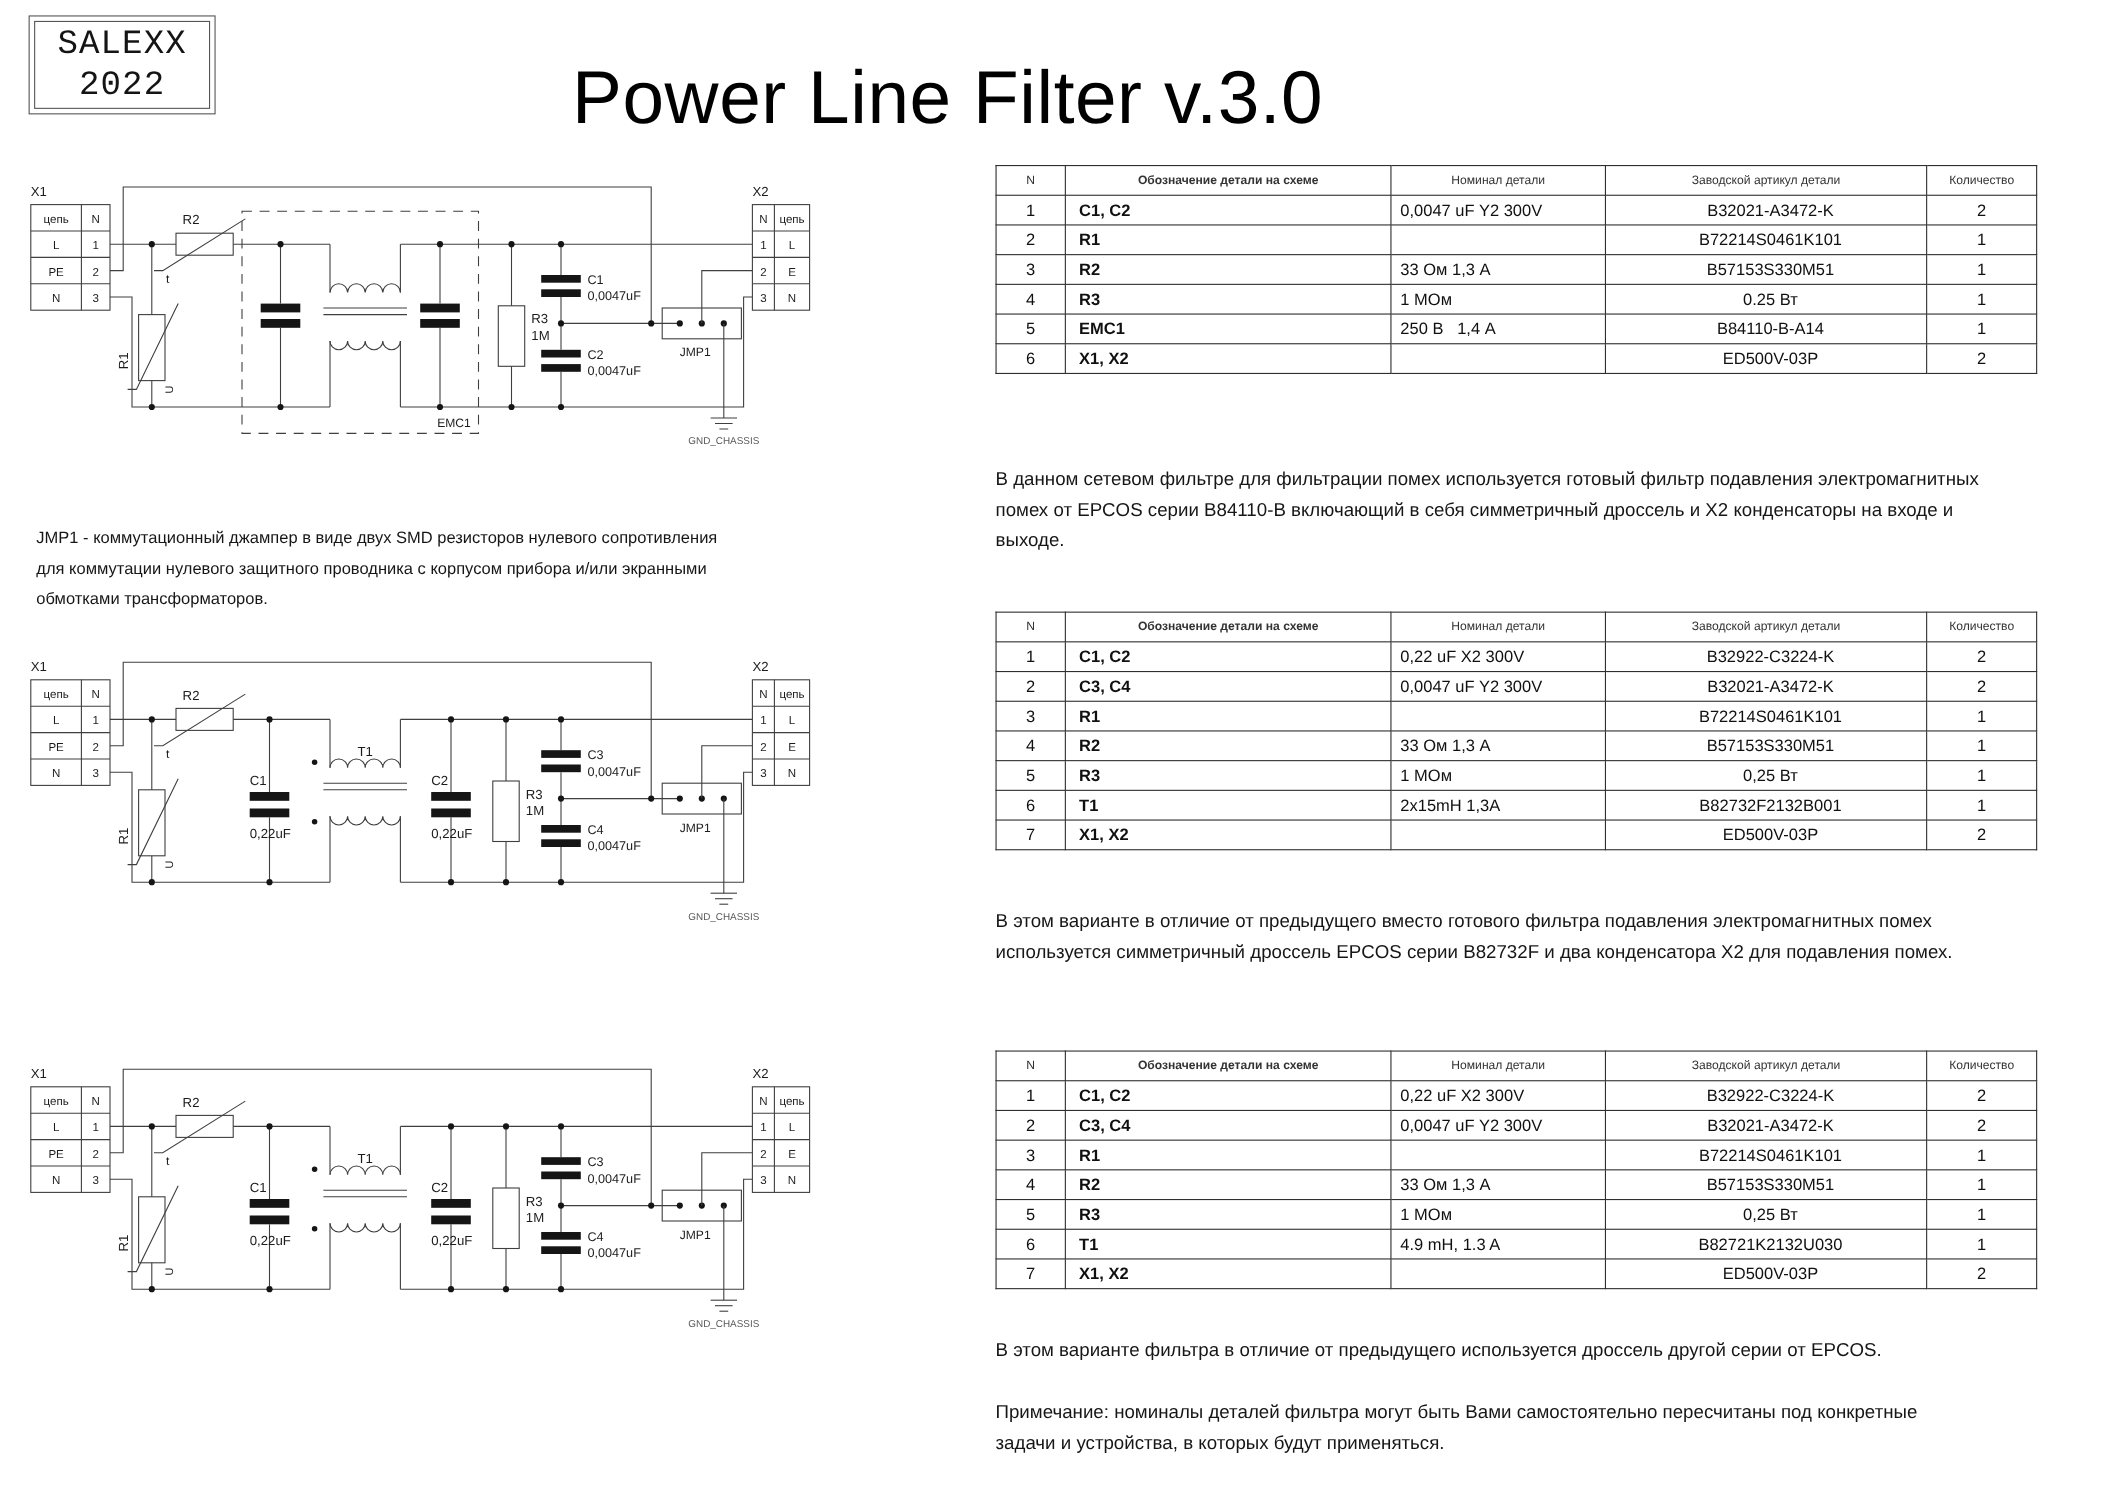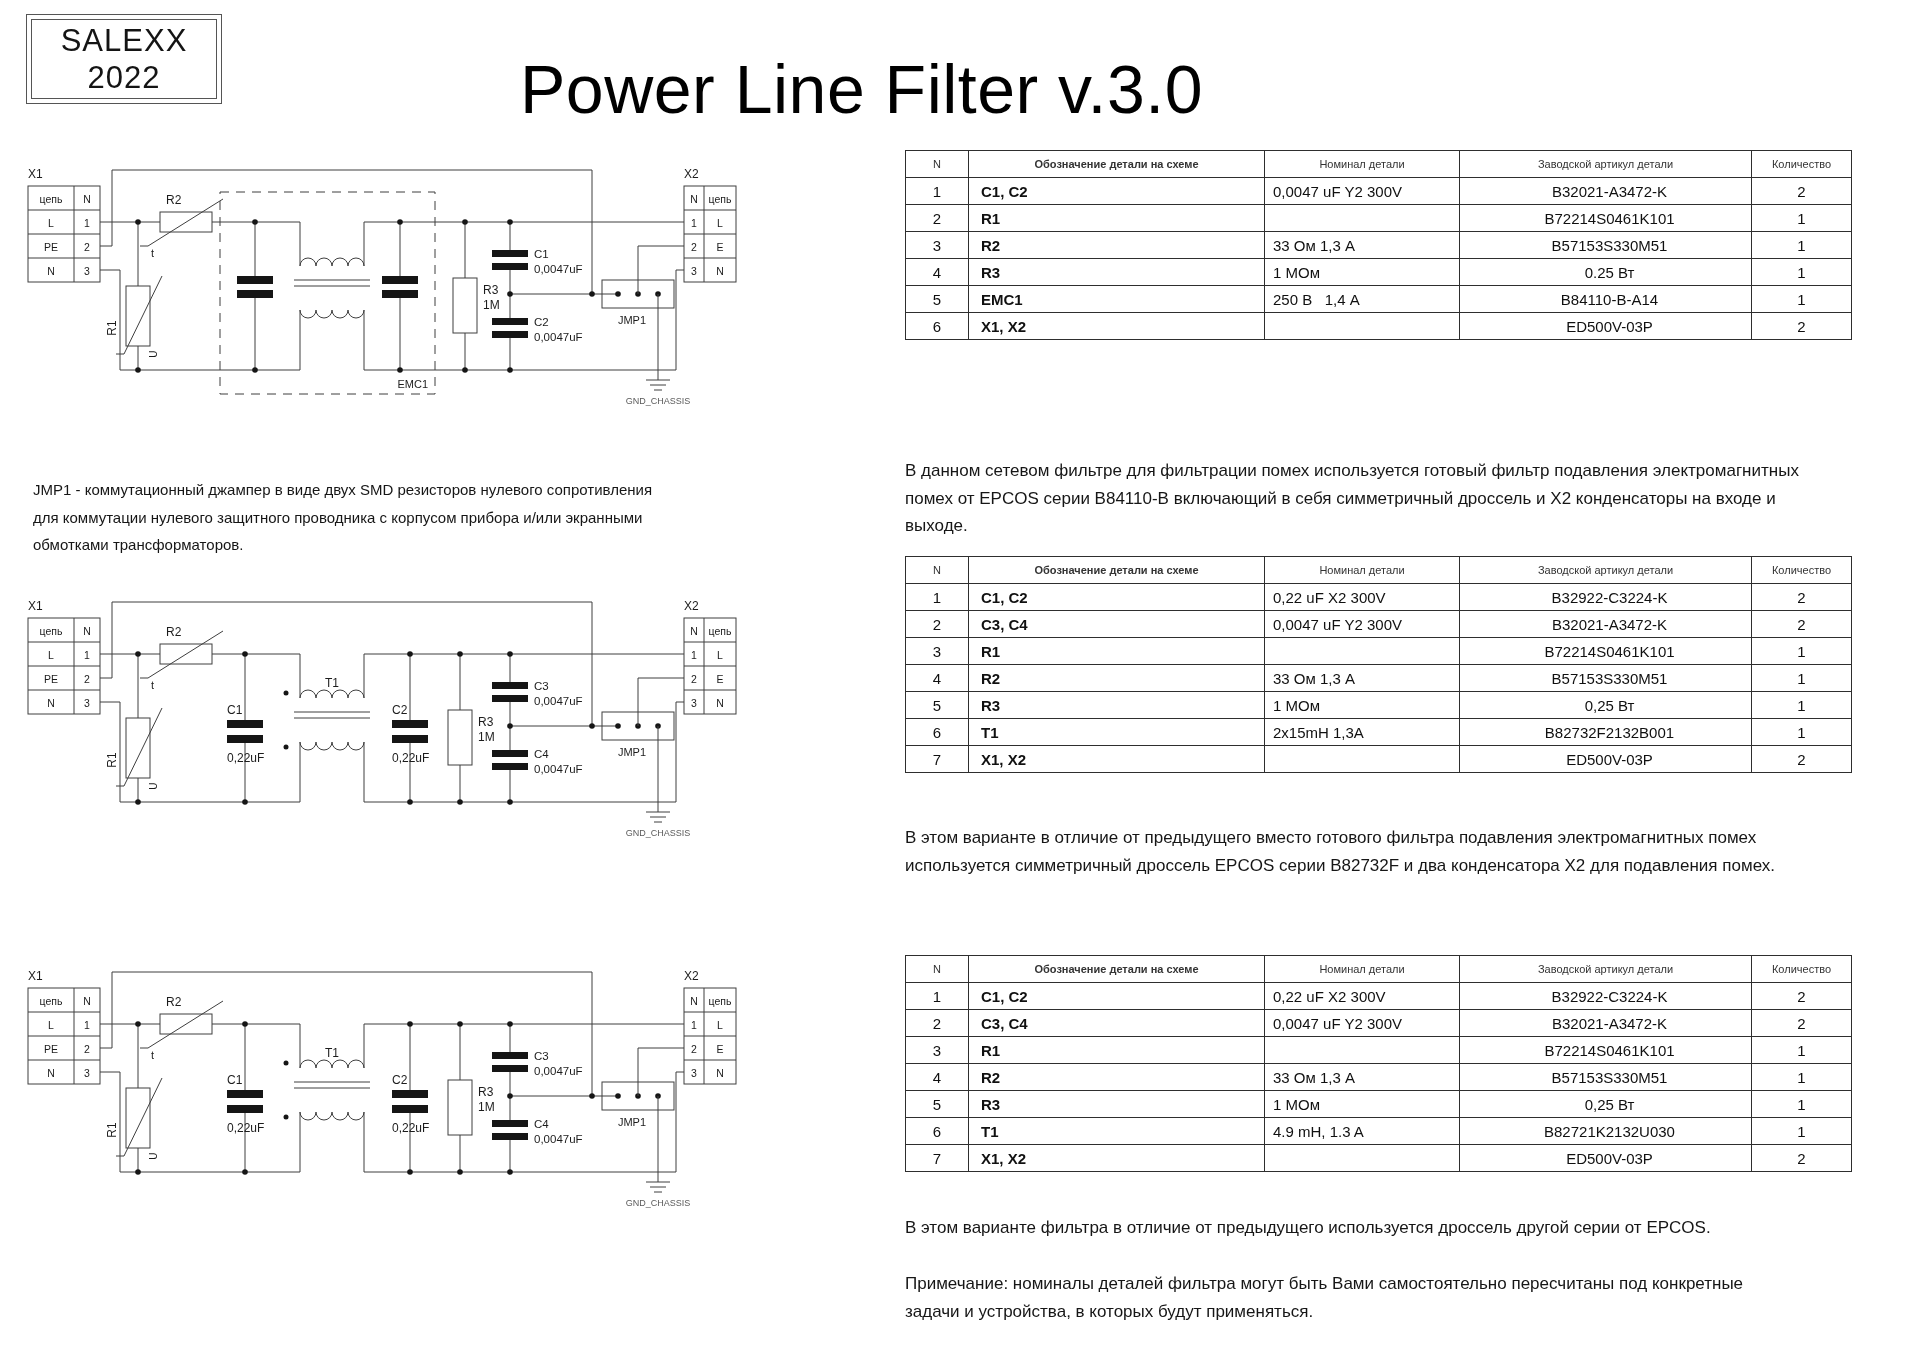--- a/index.html
+++ b/index.html
@@ -1,19 +1,19 @@
 <!DOCTYPE html>
 <html><head>
 <meta charset="utf-8">
 <style>
   html,body{margin:0;padding:0;background:#fff;}
   .page{position:relative;width:1920px;height:1358px;background:#ffffff;overflow:hidden;
         font-family:"Liberation Sans",sans-serif;color:#111;}
-  .logo{position:absolute;left:26px;top:14px;width:196px;height:90px;border:1px solid #555;
-        box-sizing:border-box;padding:4px;}
+  .logo{position:absolute;left:26px;top:14px;width:170px;height:90px;border:1px solid #555;
+        box-sizing:border-box;padding:4px;font-family:Liberation Mono, monospace;}
   .logo-inner{width:100%;height:100%;border:1px solid #555;box-sizing:border-box;
         display:flex;flex-direction:column;align-items:center;justify-content:center;}
   .logo-line{font-size:31px;line-height:37px;color:#141414;letter-spacing:1px;}
   .title{position:absolute;left:520px;top:50px;font-size:68px;font-weight:400;color:#000;
         letter-spacing:0.5px;white-space:nowrap;}
   .sch{position:absolute;left:20px;width:720px;height:300px;text-align:right;}
   svg text{font-family:"Liberation Sans",sans-serif;}
   .note{position:absolute;left:33px;top:476px;font-size:15px;line-height:27.5px;
         color:#161616;white-space:pre-line;}
   .cap{position:absolute;left:905px;font-size:17px;line-height:27.5px;color:#161616;
@@ -486,21 +486,21 @@
         </tr>
         <tr>
           <td class="c0">6</td>
           <td class="c1">X1, X2</td>
           <td class="c2"></td>
           <td class="c3">ED500V-03P</td>
           <td class="c4">2</td>
         </tr>
       </tbody>
     </table>
-  <div class="cap" style="top:457px">В данном сетевом фильтре для фильтрации помех используется готовый фильтр подавления электромагнитных
+  <div class="cap" style="top:422px">В данном сетевом фильтре для фильтрации помех используется готовый фильтр подавления электромагнитных
 помех от EPCOS серии B84110-B включающий в себя симметричный дроссель и Х2 конденсаторы на входе и
 выходе.</div>
 
   <table class="bom" id="bom2" style="top:556px">
       <thead>
         <tr>
           <th class="c0">N</th>
           <th class="c1">Обозначение детали на схеме</th>
           <th class="c2">Номинал детали</th>
           <th class="c3">Заводской артикул детали</th>

